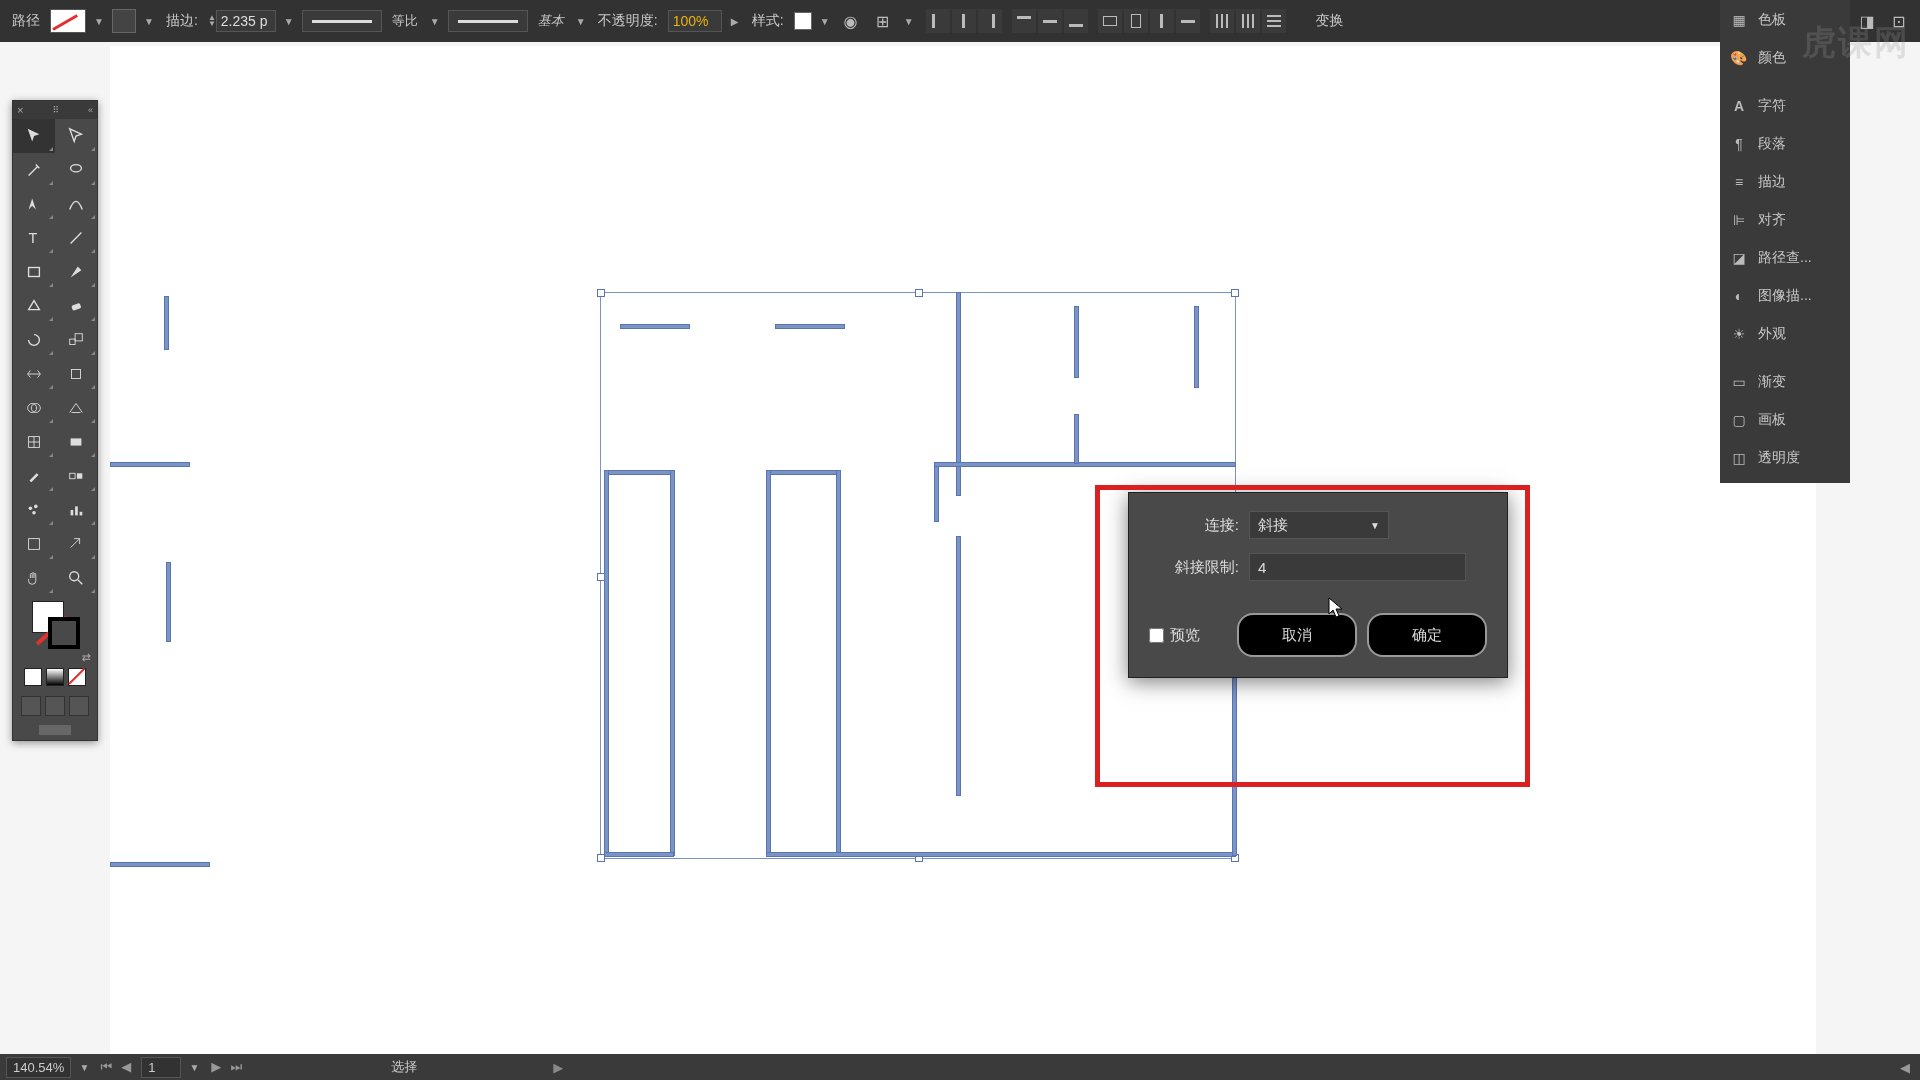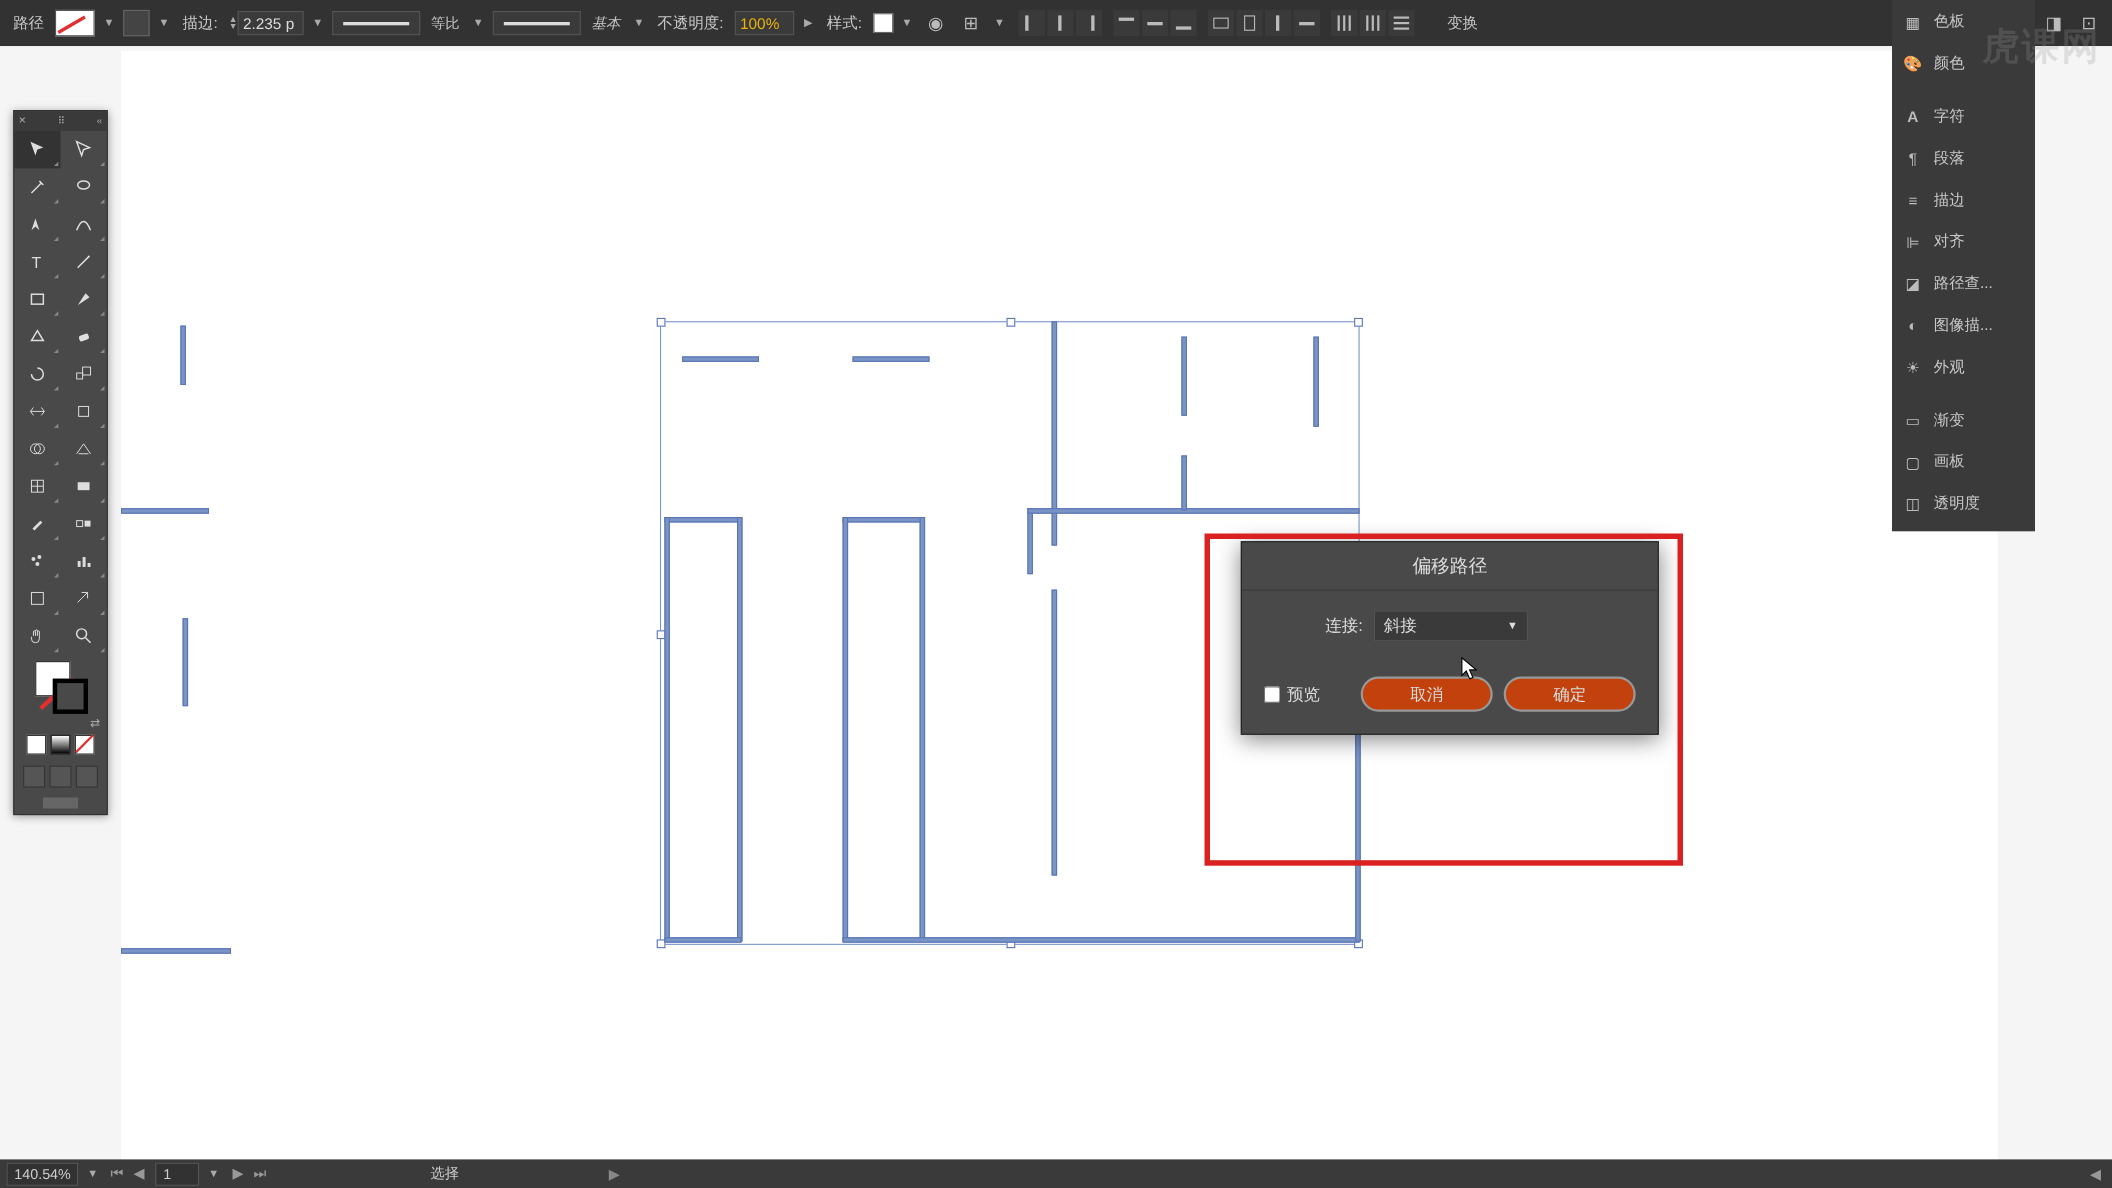--- a/index.html
+++ b/index.html
@@ -67,21 +67,21 @@
     .dialog-body { padding: 18px 20px; }
     .dlg-row { display: flex; align-items: center; margin-bottom: 14px; }
     .dlg-label { width: 100px; text-align: right; color: #ddd; font-size: 15px; padding-right: 10px; }
     .dlg-input { flex: 0 0 140px; height: 28px; background: #fff; color: #3a7acb; border: 1px solid #666; padding: 0 6px; font-size: 15px; }
     .dlg-select { flex: 0 0 140px; height: 28px; background: #3a3a3a; color: #ddd; border: 1px solid #555; display: flex; align-items: center; justify-content: space-between; padding: 0 8px; font-size: 15px; position: relative; }
     .dlg-num { flex: 0 0 140px; height: 28px; background: #3a3a3a; color: #ddd; border: 1px solid #555; padding: 0 8px; font-size: 15px; }
     .dlg-footer { display: flex; align-items: center; justify-content: space-between; padding: 0 20px 20px; }
     .dlg-check { display: flex; align-items: center; gap: 6px; color: #ddd; font-size: 15px; }
     .dlg-check input { width: 15px; height: 15px; }
     .dlg-btns { display: flex; gap: 10px; }
-    .dlg-btn { width: 120px; height: 32px; border-radius: 16px; background: #c2410c; border: 2px solid #999; color: #ddd; font-size: 15px; cursor: pointer; }
+    .dlg-btn { width: 120px; height: 44px; border-radius: 16px; background: #000000; border: 2px solid #999; color: #ddd; font-size: 15px; cursor: pointer; }
     .cursor-arrow { position: absolute; left: 1328px; top: 597px; z-index: 60; pointer-events: none; color: #000; }
     
     
     .status-bar { position: absolute; left: 0; bottom: 0; right: 0; height: 26px; background: #3a3a3a; display: flex; align-items: center; color: #ccc; font-size: 13px; padding: 0 6px; gap: 6px; }
     .status-field { background: #323232; border: 1px solid #555; padding: 2px 6px; }
     .status-nav { display: flex; gap: 2px; }
     .status-nav span { width: 18px; text-align: center; color: #999; }
     .status-bar .grow { flex: 1; }
   </style>
 </head>
@@ -448,28 +448,31 @@
       <span class="ico">◫</span>
       <span>透明度</span>
     </div>
 </div>
 
 <div class="watermark">虎课网</div>
 
 <div class="dialog-highlight"></div>
 
 <div class="dialog">
-  <div class="dialog-title">偏移路径</div>
   <div class="dialog-body">
     <div class="dlg-row">
       <div class="dlg-label">连接:</div>
       <div class="dlg-select">
         <span>斜接</span>
         <span style="font-size:10px;">▼</span>
       </div>
+    </div>
+    <div class="dlg-row">
+      <div class="dlg-label">斜接限制:</div>
+      <input class="dlg-num" value="4" style="">
     </div>
   </div>
   <div class="dlg-footer">
     <label class="dlg-check">
       <input type="checkbox" style="">
       <span>预览</span>
     </label>
     <div class="dlg-btns">
       <button class="dlg-btn">取消</button>
       <button class="dlg-btn">确定</button>

